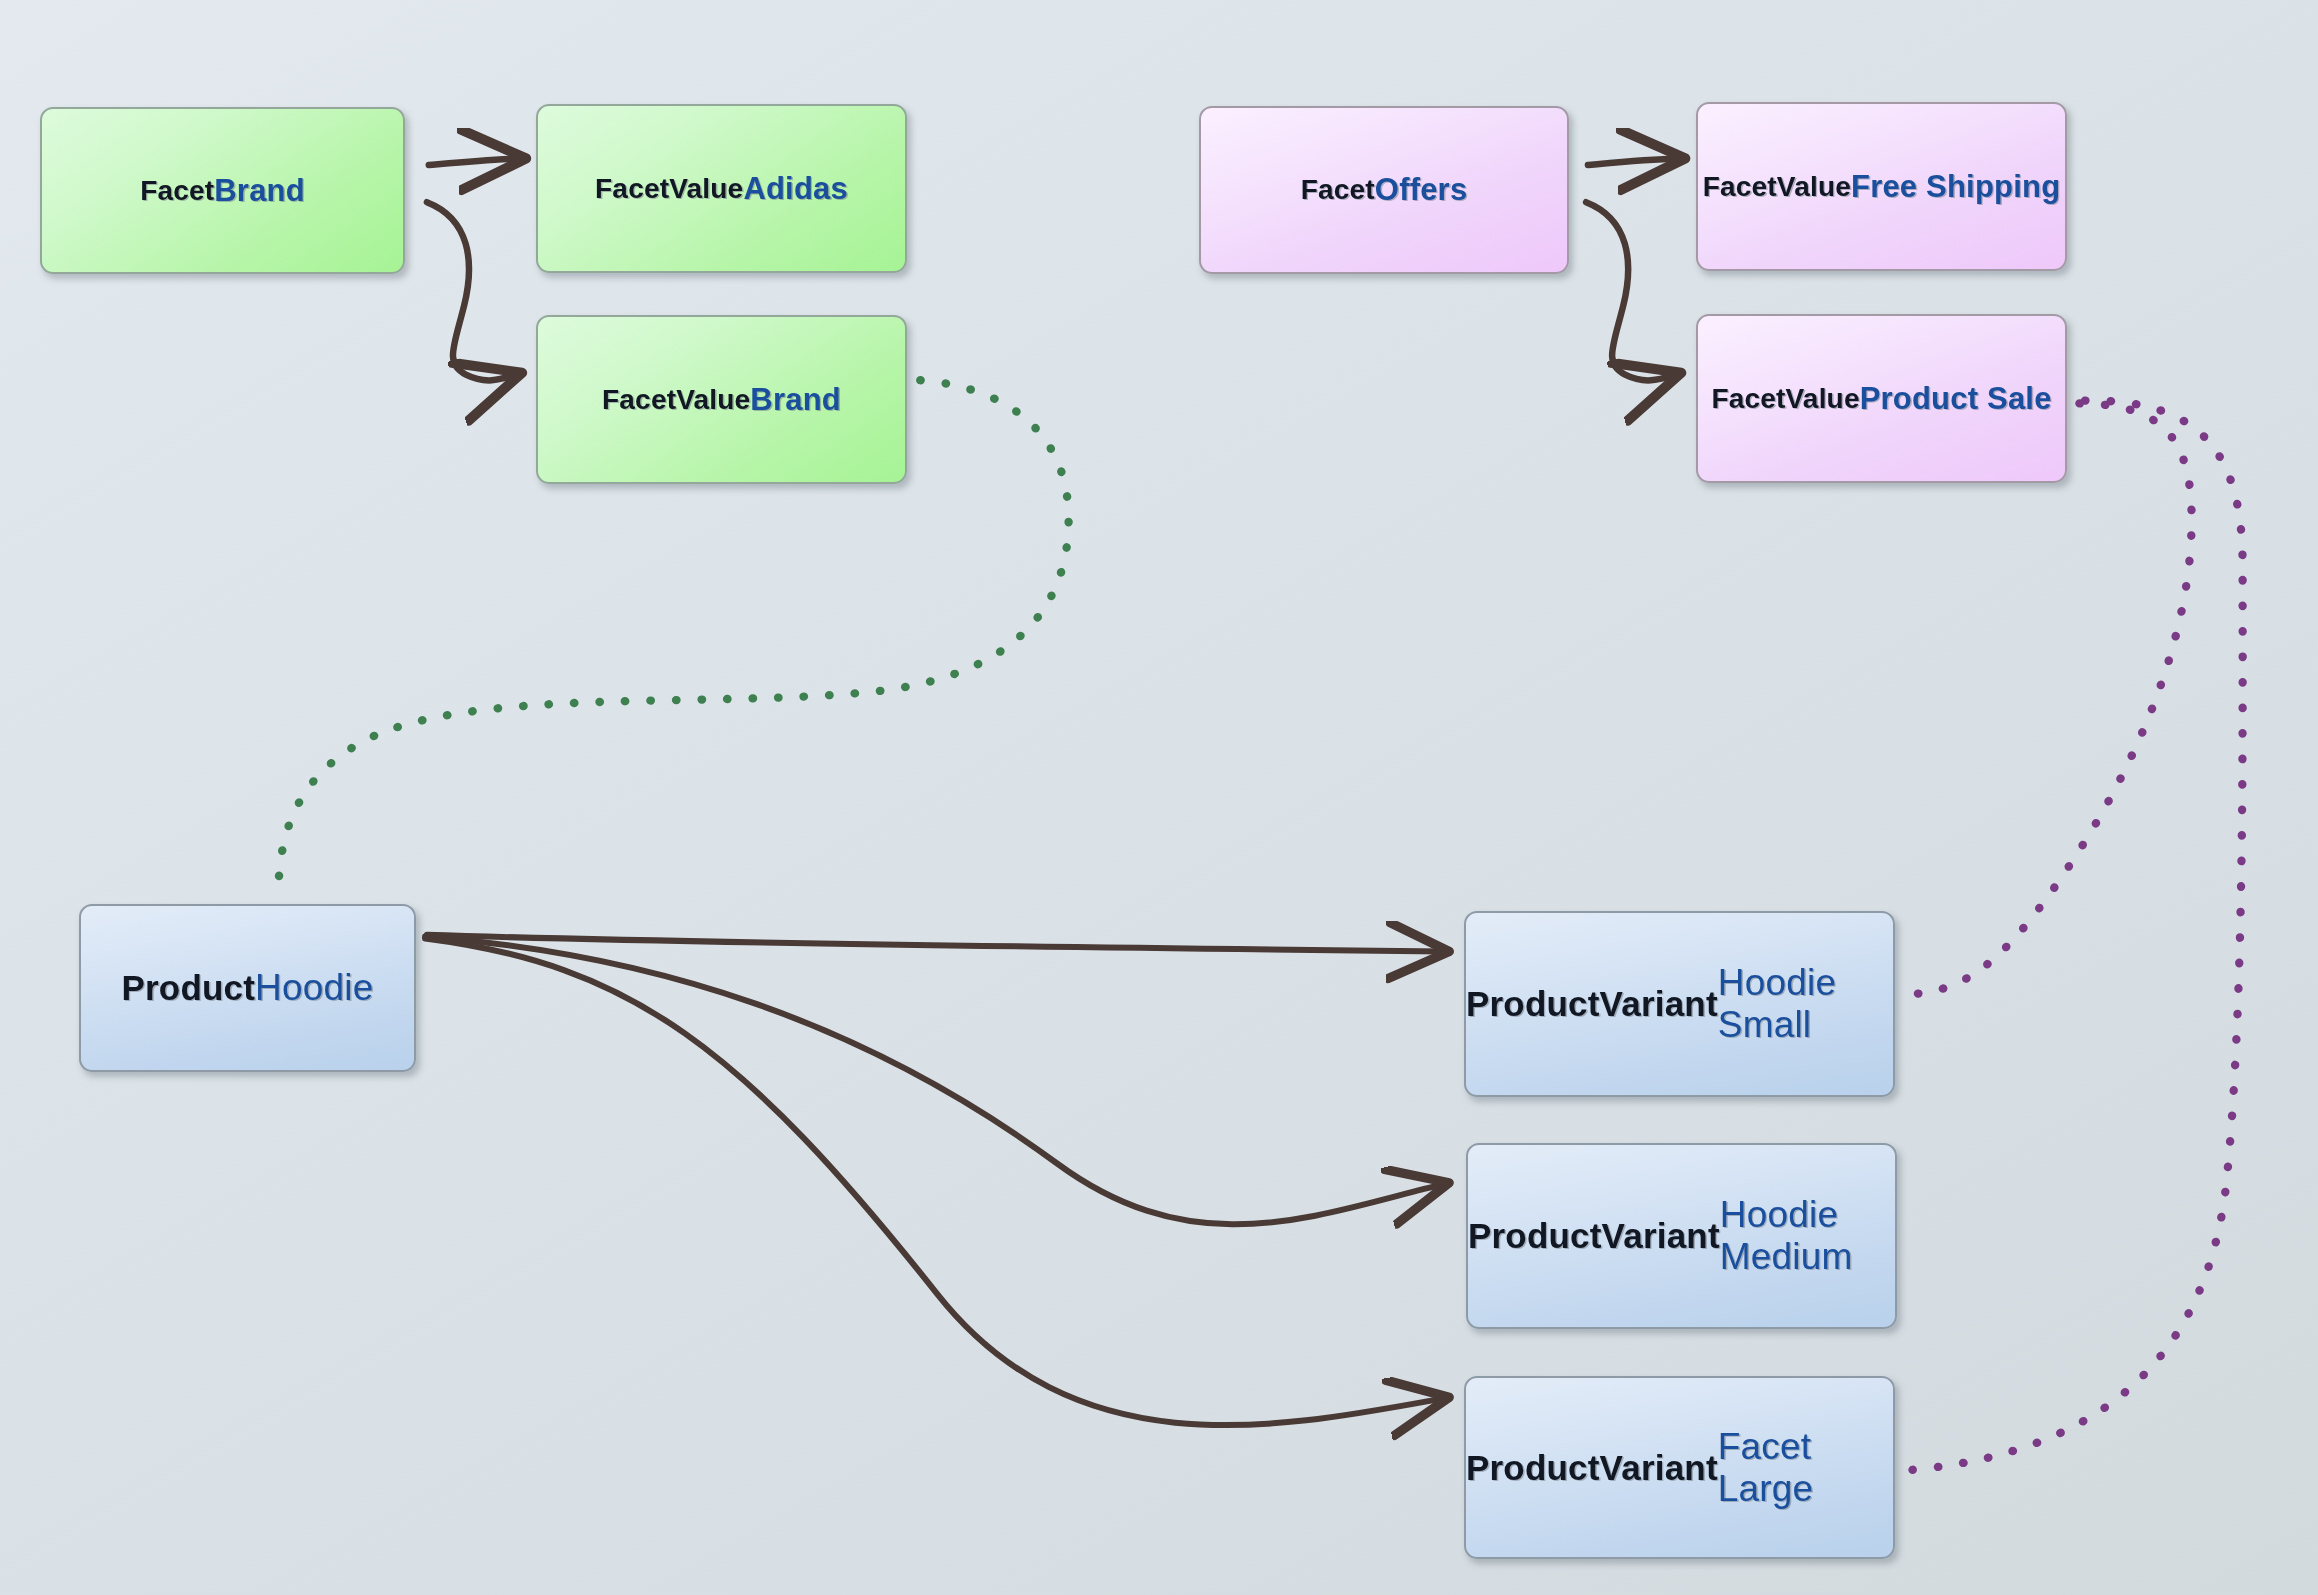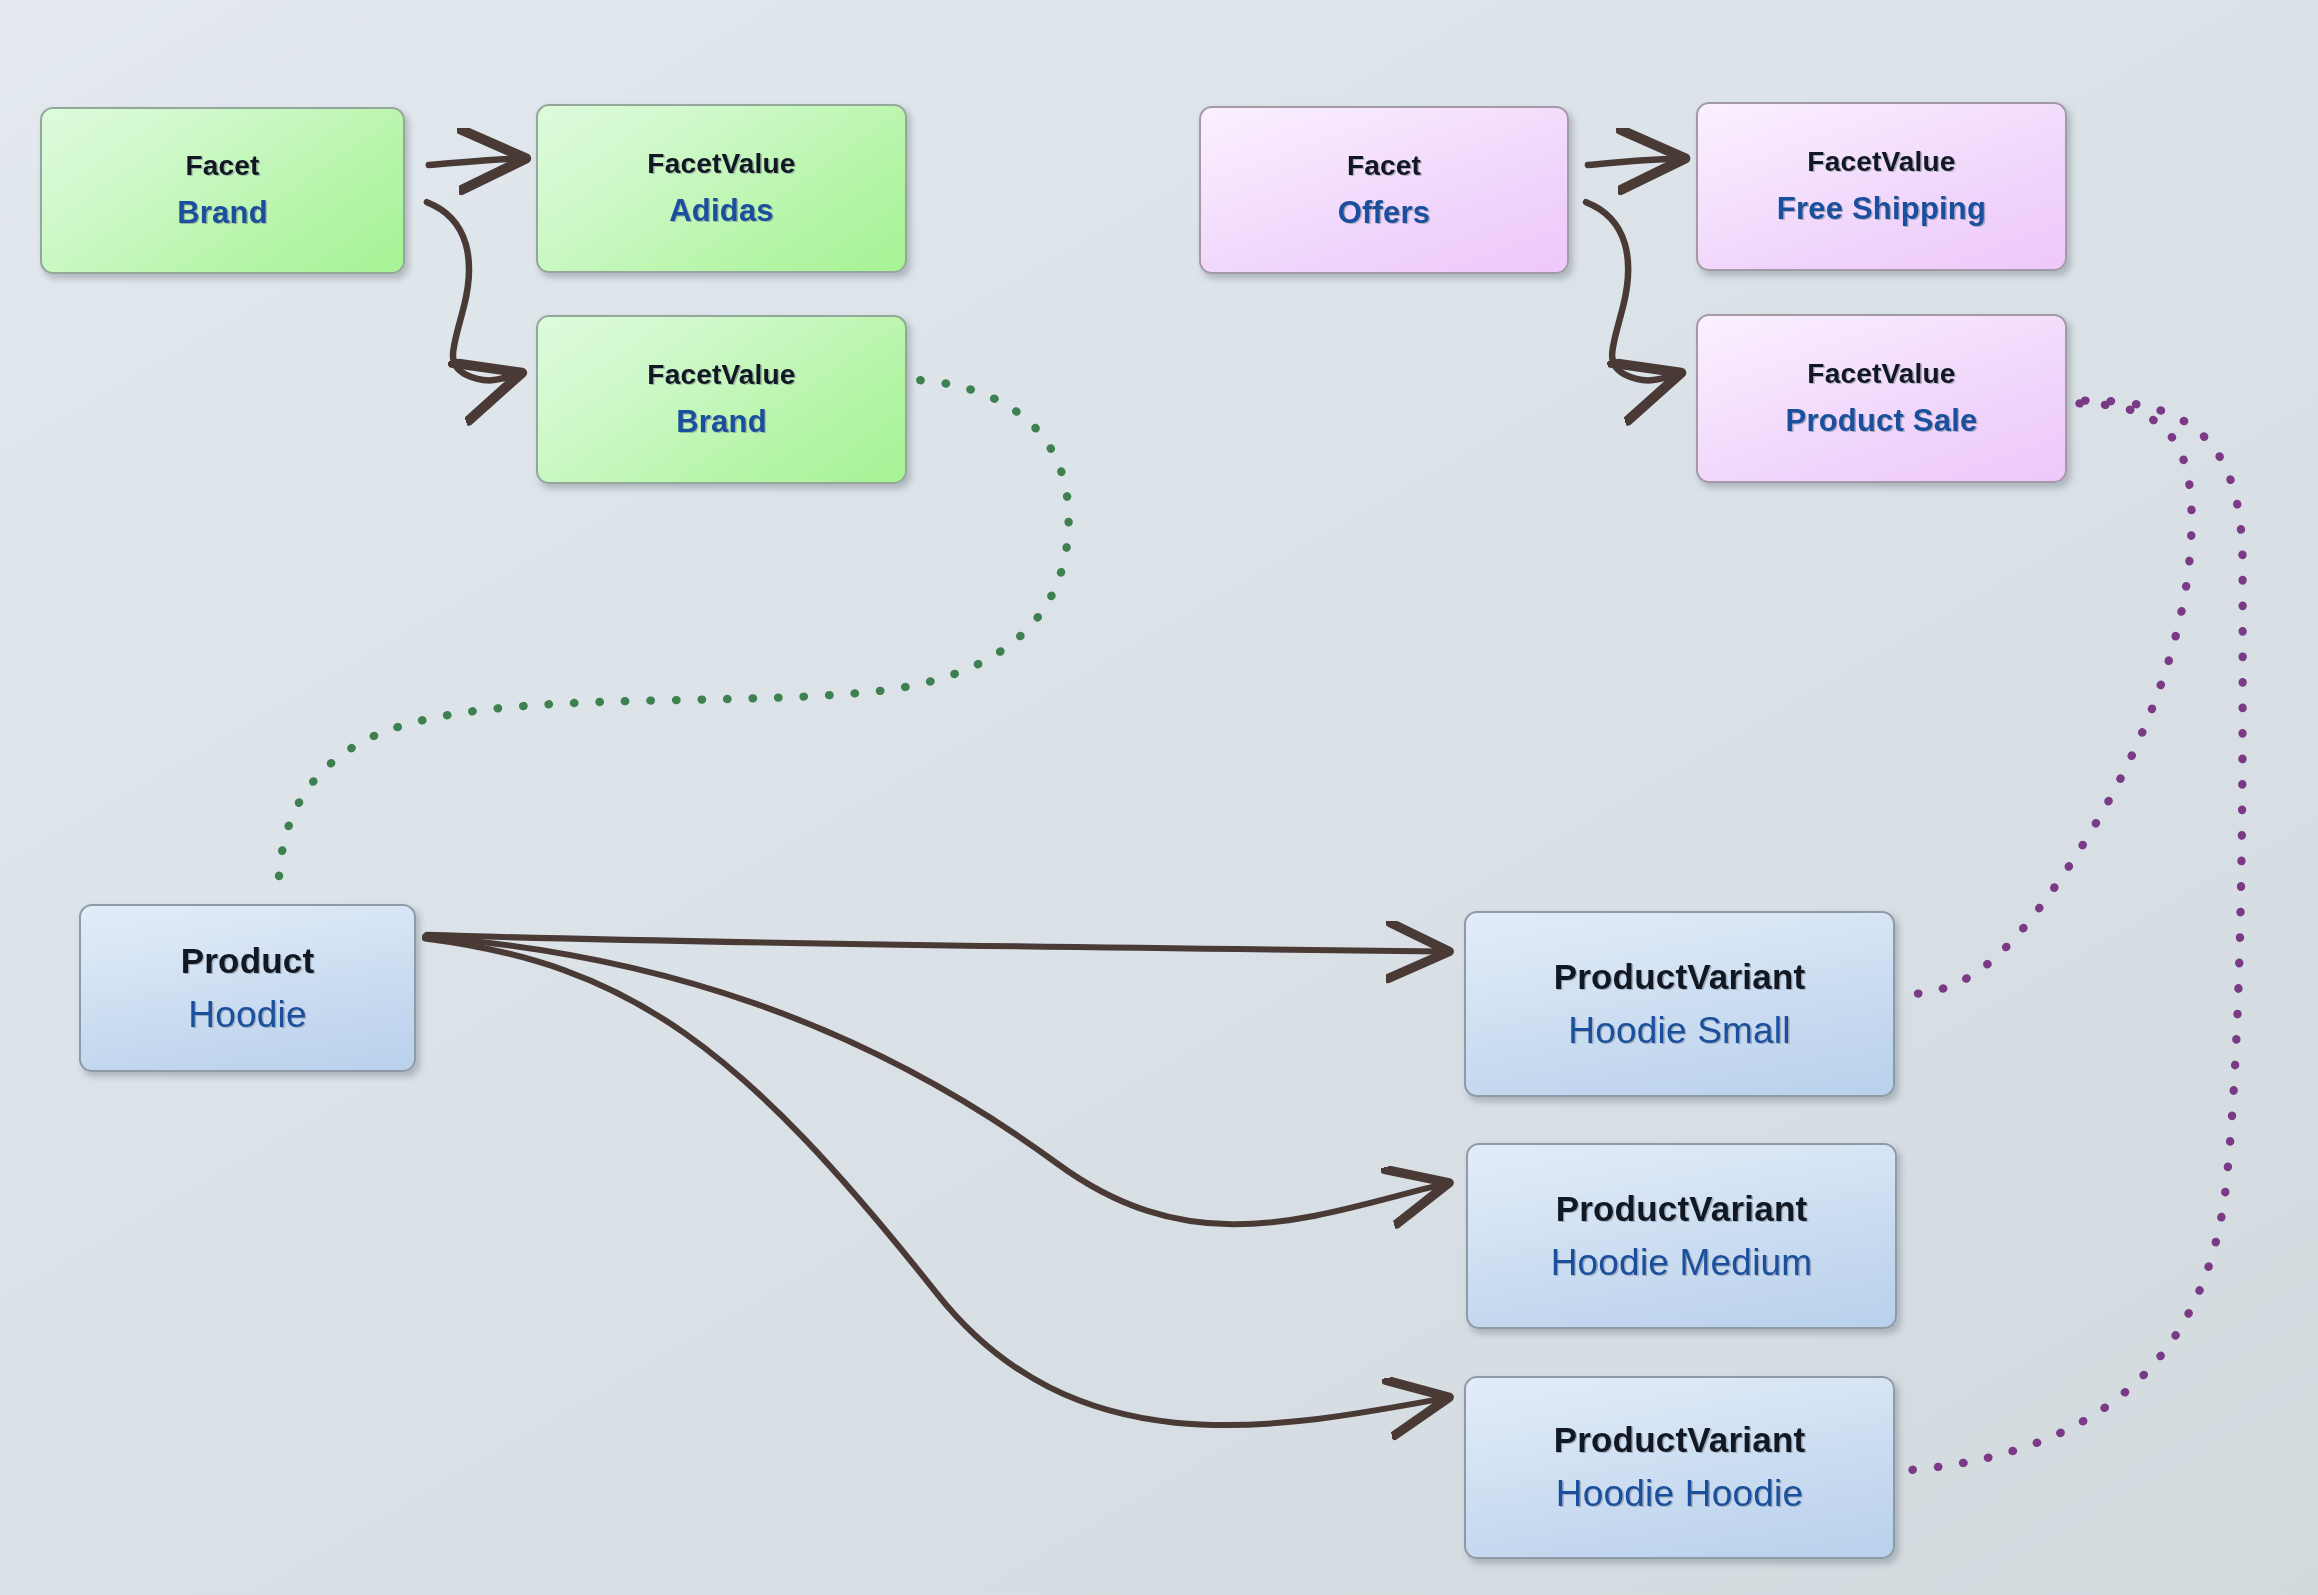--- a/index.html
+++ b/index.html
@@ -26,21 +26,20 @@
     width: 2319px;
     height: 1595px;
     pointer-events: none;
   }
   .node {
     position: absolute;
     box-sizing: border-box;
     border: 2.8px solid #8c9a9c;
     border-radius: 13px;
     display: flex;
-    flex-direction: column;
     align-items: center;
     justify-content: center;
     box-shadow: 3.7px 4.6px 6.5px rgba(90,100,110,0.34);
     overflow: hidden;
   }
   .node .type {
     color: #111823;
     text-shadow: 1.4px 1.4px 0.5px rgba(120,130,140,0.55);
     letter-spacing: 0.2px;
   }
@@ -192,17 +191,17 @@
 
   <div class="node n-blue" style="left:1466px;top:1143px;width:431px;height:186px;">
     <span class="type">ProductVariant</span>
     <span class="gap"></span>
     <span class="val">Hoodie Medium</span>
   </div>
 
   <div class="node n-blue" style="left:1464px;top:1376px;width:431px;height:183px;">
     <span class="type">ProductVariant</span>
     <span class="gap"></span>
-    <span class="val">Hoodie Hoodie</span>
+    <span class="val">Facet Large</span>
   </div>
 
 </div>
 
 
 </body></html>

